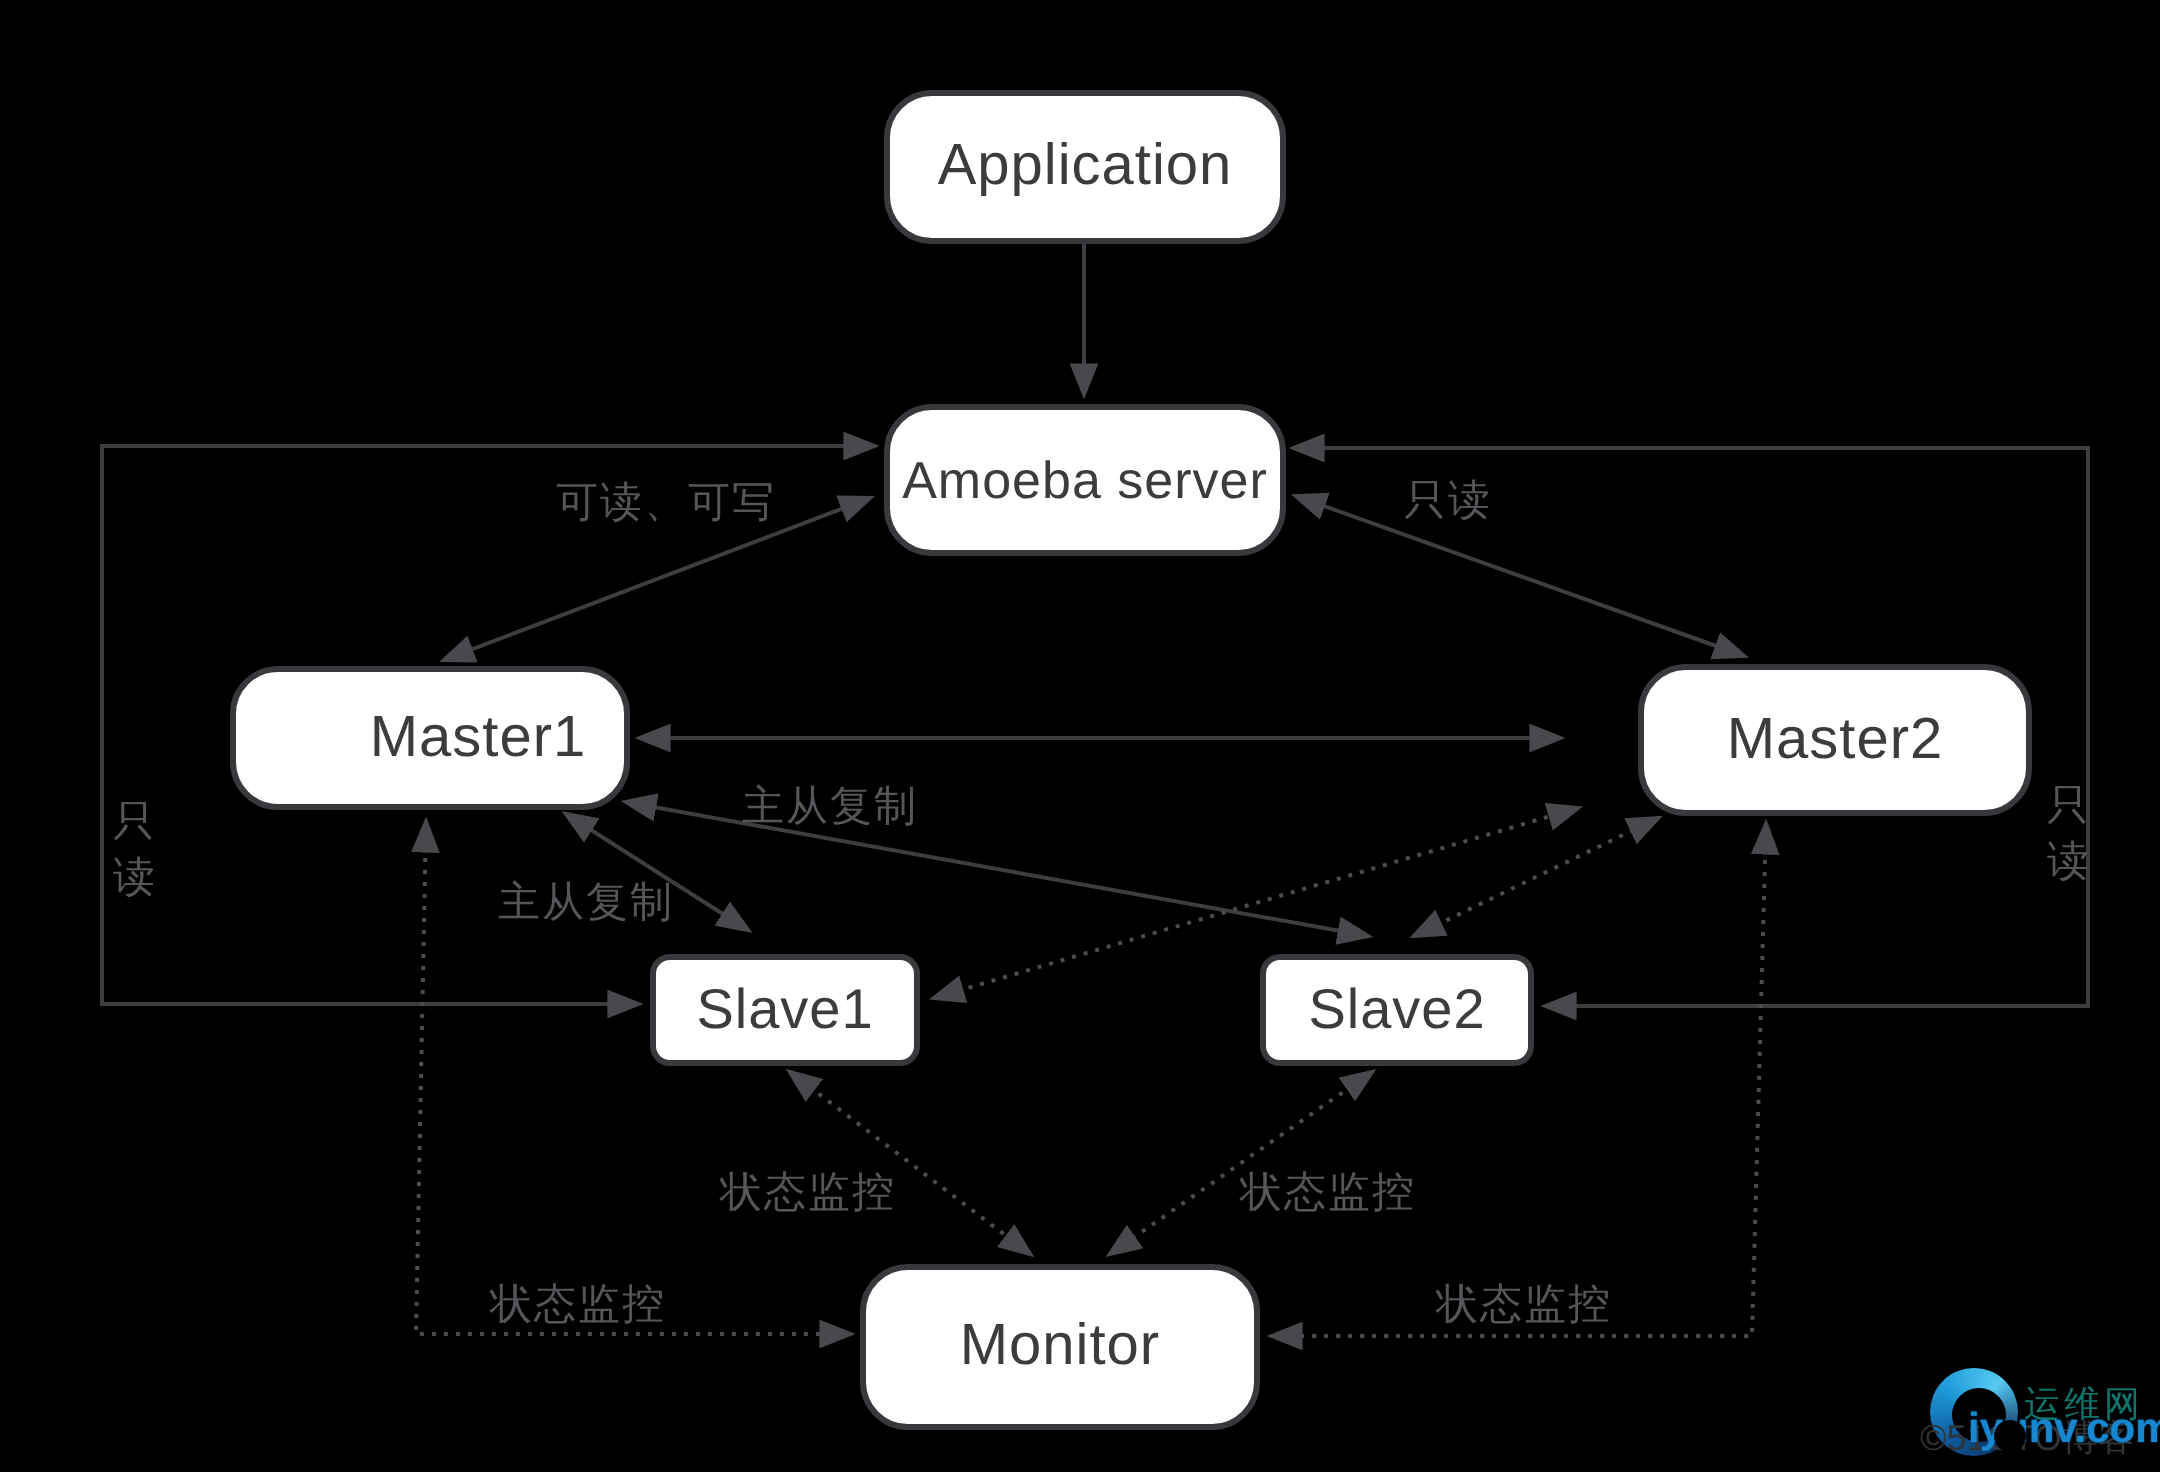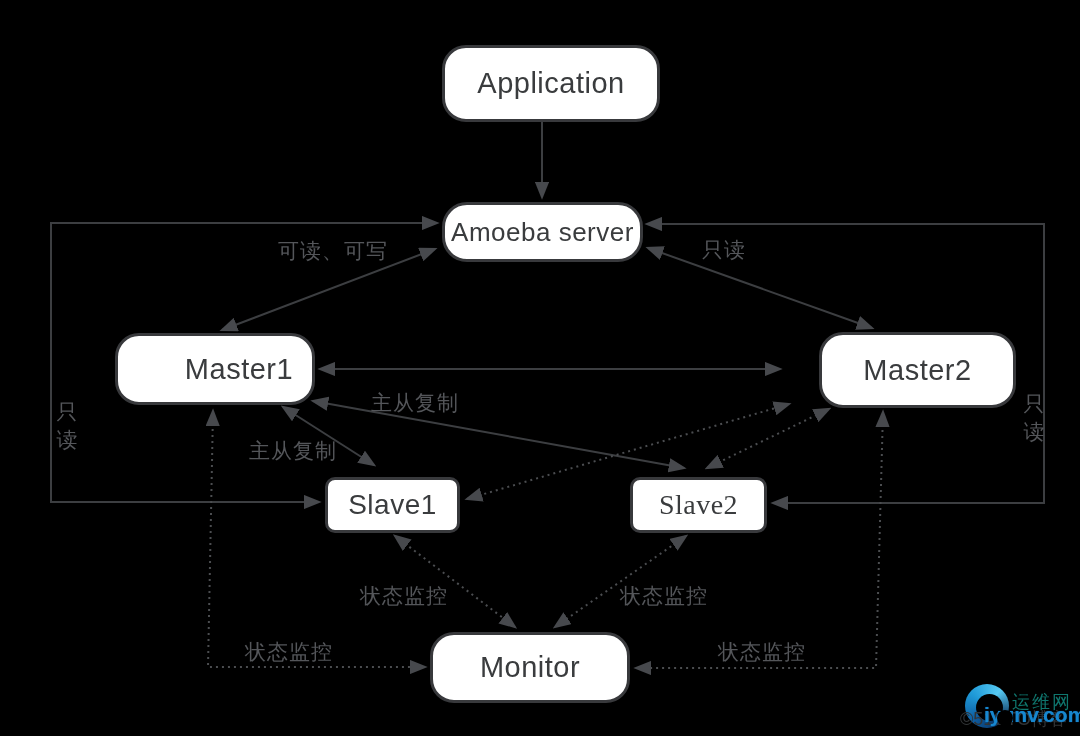--- a/index.html
+++ b/index.html
@@ -65,39 +65,39 @@
     <g fill="none" stroke="#4b4d50" stroke-width="2" stroke-dasharray="2 4">
       <path d="M467,499 L789,404" marker-start="url(#ah)" marker-end="url(#ah)"></path>
       <path d="M707,468 L829,409" marker-start="url(#ah)" marker-end="url(#ah)"></path>
       <path d="M213,411 L208,667 H425" marker-start="url(#ah)" marker-end="url(#ah)"></path>
       <path d="M395,536 L515,627" marker-start="url(#ah)" marker-end="url(#ah)"></path>
       <path d="M686,536 L555,627" marker-start="url(#ah)" marker-end="url(#ah)"></path>
       <path d="M883,412 L876,668 H636" marker-start="url(#ah)" marker-end="url(#ah)"></path>
     </g>
   </svg>
 
-  <div class="node" style="left:442px;top:45px;width:218px;height:77px;">
+  <div class="node" style="left:442px;top:45px;width:201px;height:77px;">
     <span>Application</span>
   </div>
-  <div class="node amoeba" style="left:442px;top:202px;width:201px;height:60px;border-radius:25px;">
+  <div class="node amoeba" style="left:442px;top:202px;width:201px;height:76px;">
     <span>Amoeba server</span>
   </div>
   <div class="node" style="left:115px;top:333px;width:200px;height:72px;padding-left:48px;">
     <span>Master1</span>
   </div>
   <div class="node" style="left:787px;top:332px;width:197px;height:76px;margin-left:32px;">
     <span>Master2</span>
   </div>
   <div class="node small" style="left:325px;top:477px;width:135px;height:56px;">
     <span>Slave1</span>
   </div>
-  <div class="node small" style="left:630px;top:477px;width:137px;height:56px;font-family:Liberation Serif, serif;">
+  <div class="node small" style="left:630px;top:477px;width:137px;height:56px;">
     <span>Slave2</span>
   </div>
-  <div class="node" style="left:430px;top:632px;width:200px;height:71px;">
+  <div class="node" style="left:430px;top:632px;width:200px;height:83px;">
     <span>Monitor</span>
   </div>
 
   <div class="edge-label" style="left:333px;top:251px;">可读、可写</div>
   <div class="edge-label" style="left:724px;top:250px;">只读</div>
   <div class="edge-label vert" style="left:67px;top:426px;">只读</div>
   <div class="edge-label vert" style="left:1034px;top:418px;">只读</div>
   <div class="edge-label" style="left:293px;top:451px;">主从复制</div>
   <div class="edge-label" style="left:415px;top:403px;">主从复制</div>
   <div class="edge-label" style="left:289px;top:652px;">状态监控</div>

